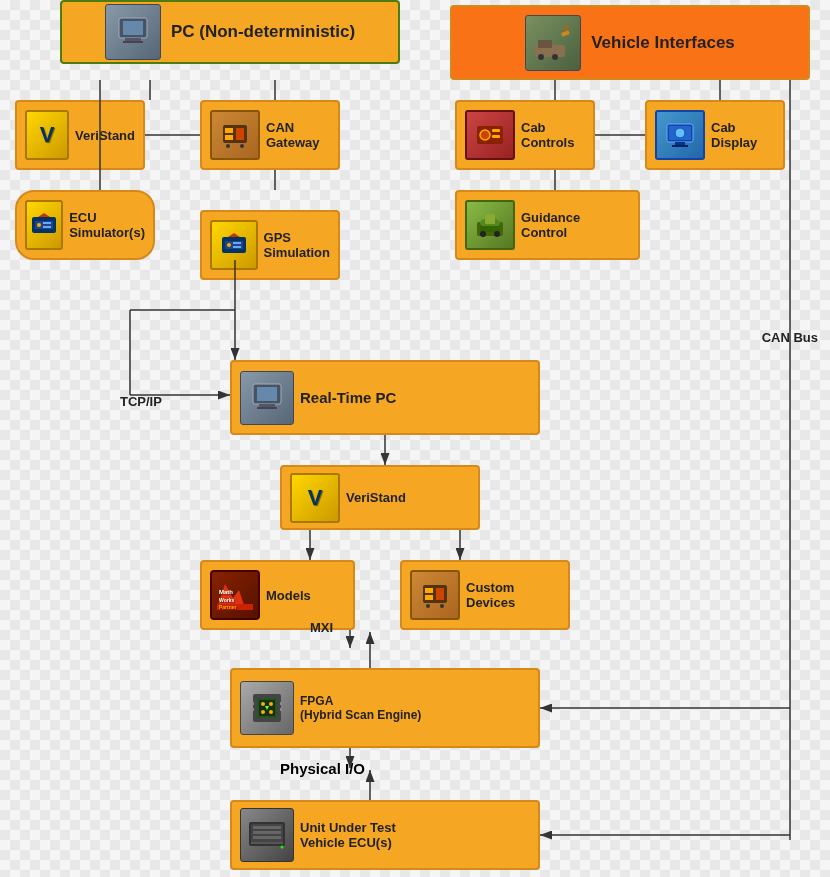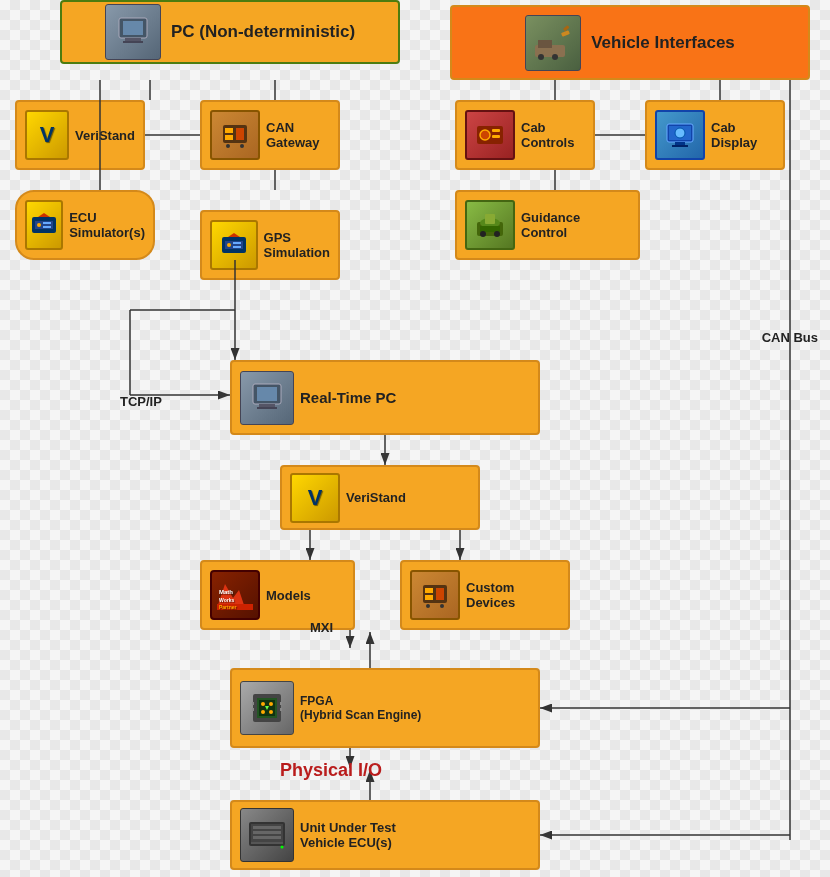--- a/index.html
+++ b/index.html
@@ -148,23 +148,23 @@
       top: 620px; left: 310px;
       font-size: 13px;
       font-weight: bold;
       color: #222;
       z-index: 10;
     }
 
     .physio-label {
       position: absolute;
       top: 760px; left: 280px;
-      font-size: 18px;
-      font-weight: bold;
-      color: #b91c1c;
+      font-size: 15px;
+      font-weight: bold;
+      color: #000000;
       z-index: 10;
     }
   </style>
 </head>
 <body>
 
 <div class="diagram">
 
   <div class="pc-header">
     <div class="sim-icon icon-pc" style="width:56px;height:56px;background:linear-gradient(135deg,#8899aa,#556677);border:1px solid #445;">

